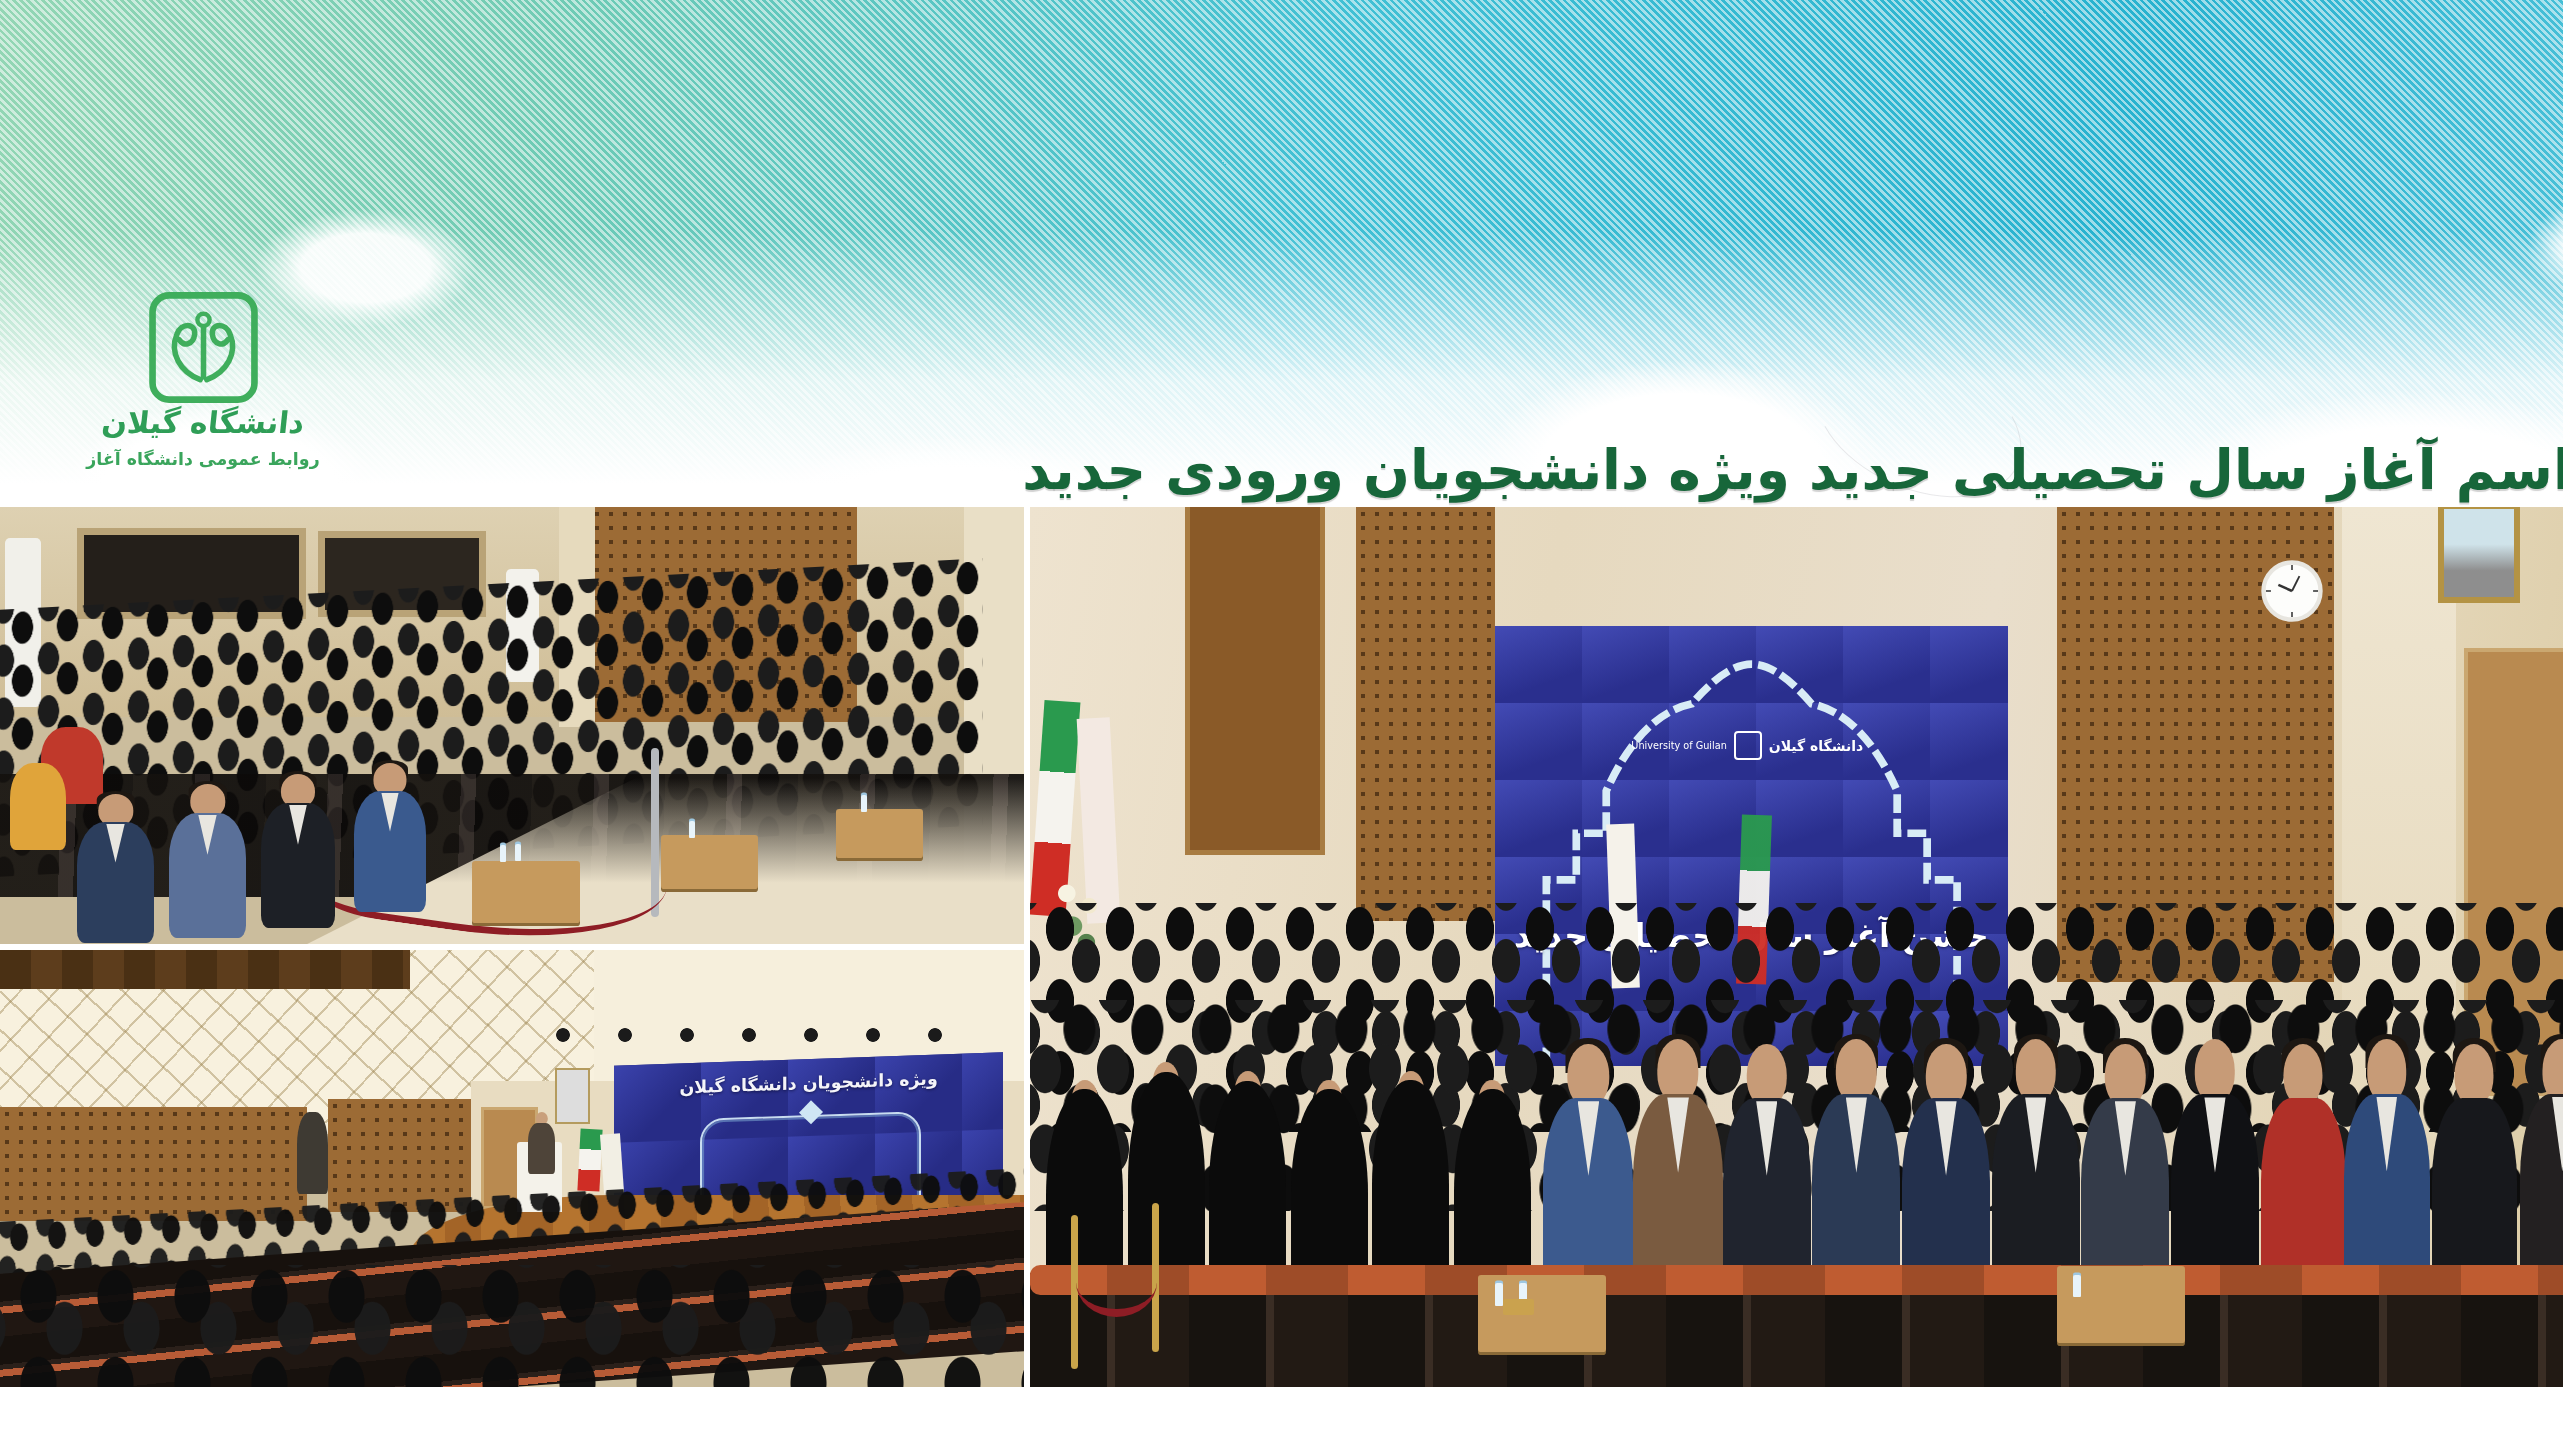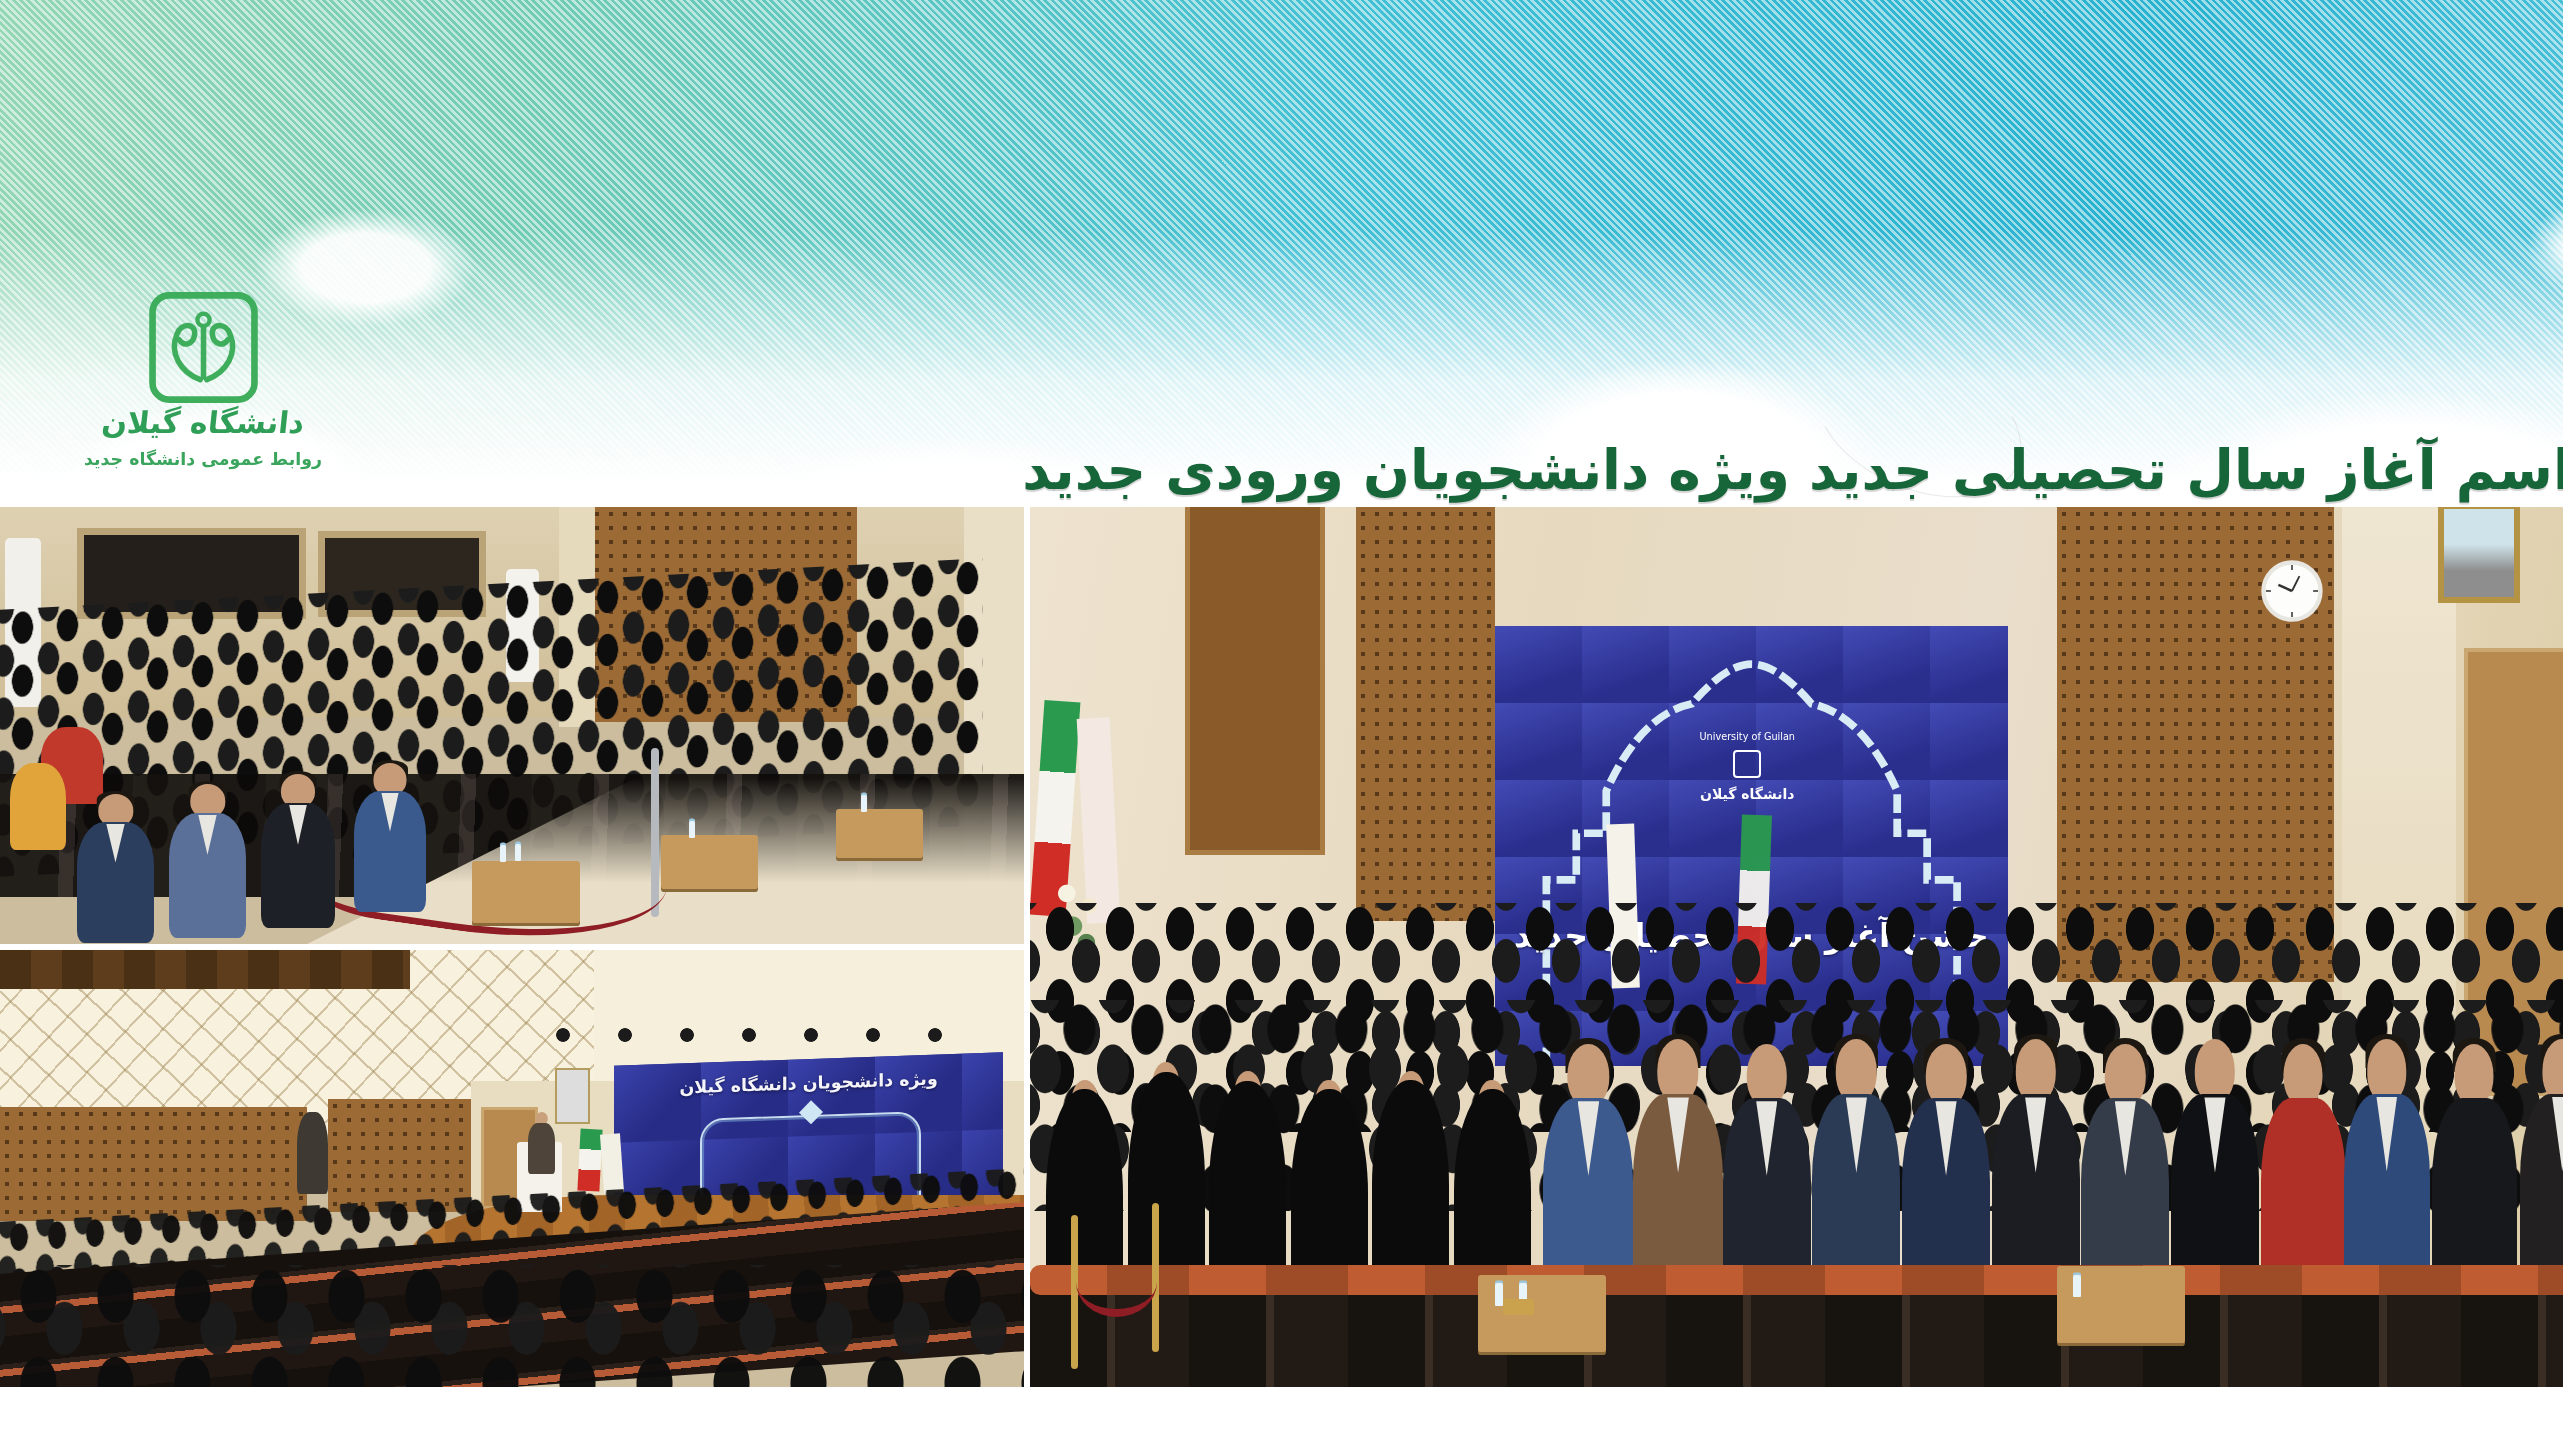--- a/index.html
+++ b/index.html
@@ -101,21 +101,21 @@
 
   <div class="logo-block">
     <svg class="logo-emblem" width="111" height="113" viewBox="0 0 100 102">
       <rect x="4" y="4" width="92" height="94" rx="15" fill="none" stroke="#3fae5c" stroke-width="6"></rect>
       <line x1="50" y1="30" x2="50" y2="80" stroke="#3fae5c" stroke-width="5"></line>
       <circle cx="50" cy="26" r="5.5" fill="none" stroke="#3fae5c" stroke-width="4"></circle>
       <path d="M47 80 C29 73 19 56 26 39 C30 28 43 29 42 39 C41 48 32 51 28 44" fill="none" stroke="#3fae5c" stroke-width="5" stroke-linecap="round"></path>
       <path d="M53 80 C71 73 81 56 74 39 C70 28 57 29 58 39 C59 48 68 51 72 44" fill="none" stroke="#3fae5c" stroke-width="5" stroke-linecap="round"></path>
     </svg>
     <div class="logo-callig" lang="fa" dir="rtl">دانشگاه گیلان</div>
-    <div class="logo-caption" lang="fa" dir="rtl">روابط عمومی دانشگاه جدید</div>
+    <div class="logo-caption" lang="fa" dir="rtl">روابط عمومی دانشگاه آغاز</div>
   </div>
 
   <h1 class="main-title" lang="fa">مراسم آغاز سال تحصیلی جدید ویژه دانشجویان ورودی جدید</h1>
 
   <div class="photo ph-l1">
     <div class="abs" style="left:0;top:0;width:100%;height:48%;background:linear-gradient(#ded1b2,#cfbd96);"></div>
     <div class="abs" style="left:77px;top:20.5px;width:215px;height:77px;background:#241f1a;border:7.2px solid #b9a377;"></div>
     <div class="abs" style="left:318px;top:23.6px;width:154px;height:72px;background:#2c261f;border:7.2px solid #b9a377;"></div>
     <div class="abs" style="left:5.1px;top:31px;width:36px;height:169px;background:#f1f0ea;border-radius:5.1px;"></div>
     <div class="abs" style="left:506px;top:62px;width:33px;height:113px;background:#f3f2ec;border-radius:5.1px;"></div>
@@ -212,21 +212,21 @@
           <line x1="84" y1="50" x2="92" y2="50"></line>
         </g>
       <line x1="50" y1="50" x2="28" y2="40" stroke="#333" stroke-width="4"></line>
       <line x1="50" y1="50" x2="62" y2="26" stroke="#333" stroke-width="3"></line>
     </svg>
 
     <div class="abs stars" style="left:28.5%;top:13.5%;width:31.5%;height:50%;background-color:#2e3597;background-image:linear-gradient(160deg,#434bb5 0%,#2a2f8e 70%);">
       <svg width="100%" height="100%" viewBox="0 0 600 520" preserveAspectRatio="none">
         <path d="M60 520 L60 300 L95 300 L95 245 L130 245 L130 195 Q170 105 230 92 Q270 45 300 45 Q330 45 370 92 Q430 105 470 195 L470 245 L505 245 L505 300 L540 300 L540 520" fill="none" stroke="#d8ecf6" stroke-width="9" stroke-dasharray="22 7"></path>
       </svg>
-      <div class="screen-logo abs" style="left:0;right:8px;top:24%;flex-direction:column;">
+      <div class="screen-logo abs" style="left:0;right:8px;top:24%;">
         <div class="en">University of Guilan</div>
         <div class="sq"></div>
         <div class="fa" lang="fa">دانشگاه گیلان</div>
       </div>
       <div class="backdrop-line1" lang="fa" style="top:66%;font-size:33px;">جشن آغاز سال تحصیلی جدید</div>
     </div>
 
     <div class="abs iran-flag" style="left:0.4%;top:22%;width:36px;height:215px;transform:rotate(4deg);"></div>
     <div class="abs" style="left:3.2%;top:24%;width:33px;height:205px;background:#f3e9e2;transform:rotate(-3deg);"></div>
     <div class="abs iran-flag" style="left:43.5%;top:35%;width:30px;height:169px;transform:rotate(2deg);opacity:.95;"></div>

